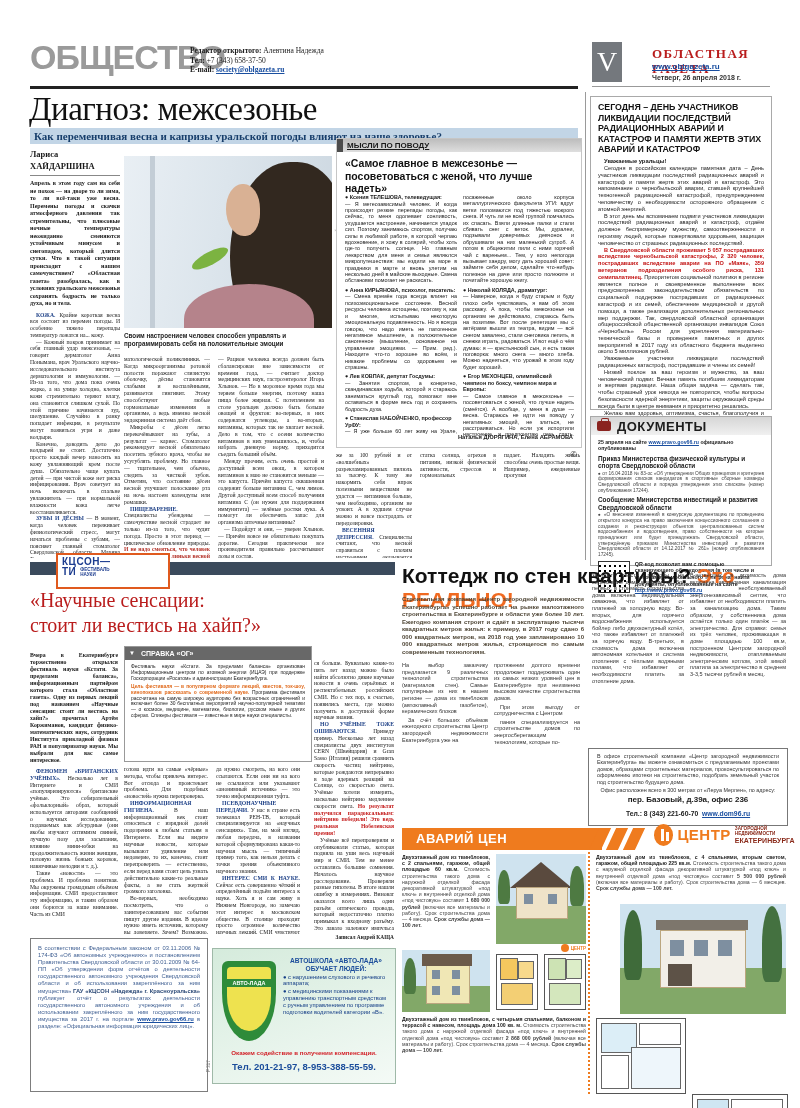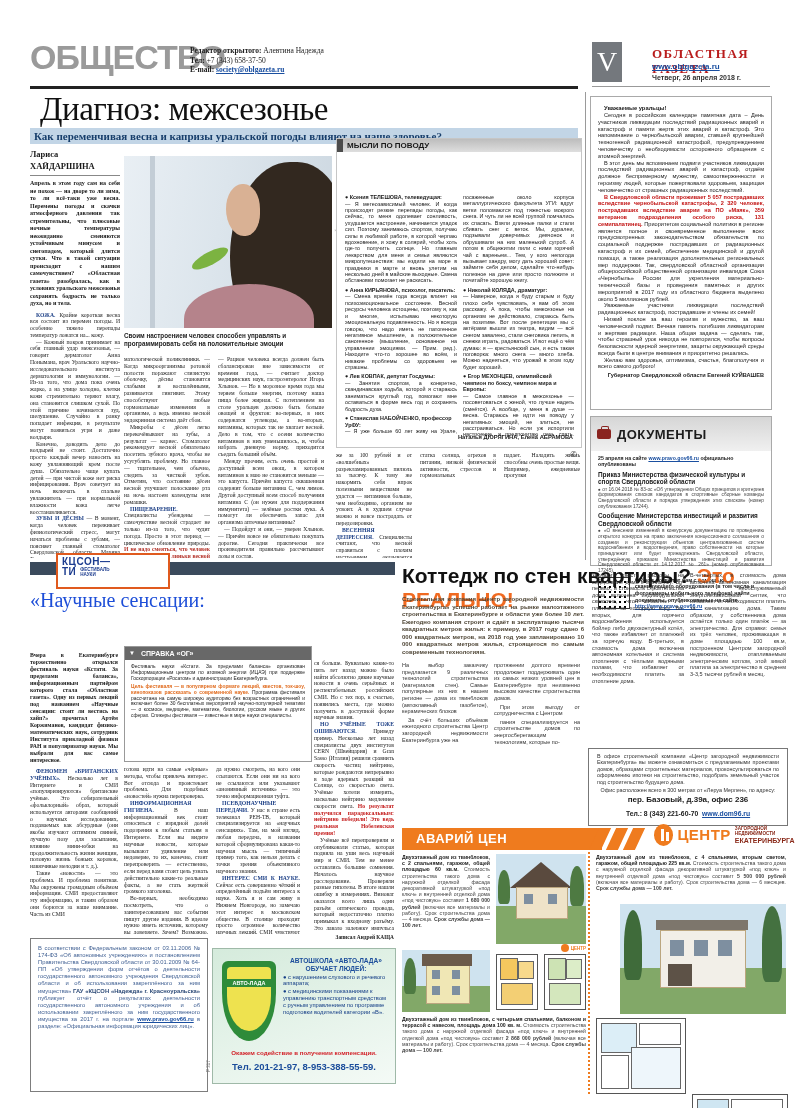--- a/index.html
+++ b/index.html
@@ -52,21 +52,21 @@
   .qr{width:30px;height:30px;background:
       repeating-linear-gradient(0deg,#000 0 2px,#fff 2px 5px),
       repeating-linear-gradient(90deg,#000 0 2px,#fff 2px 5px);
       background-blend-mode:screen;border:1px solid #333;}
   .qrtext{font:700 5.4px/6.6px "Liberation Sans",sans-serif;color:#222;}
   
   .bluebar{background:#3b4a5c;}
   .kstati{border:2px solid #e05a1e;background:#fff;padding:2px 4px;}
   .kst-big{font:700 10px/9.5px "Liberation Sans",sans-serif;color:#1c3c8f;letter-spacing:0.5px;}
   .kst-small{font:700 4.6px/5px "Liberation Sans",sans-serif;color:#1c3c8f;}
-  .hl-sci{font:400 20px/25px "Liberation Serif",serif;color:#1d4ed8;}
+  .hl-sci{font:400 20px/25px "Liberation Serif",serif;color:#b91c1c;}
   .sci-lead{font-weight:700;font-size:5.8px;line-height:7px;text-indent:0;}
   .sprbox{border:1px solid #999;background:#fff;}
   .sprbar{background:#686868;color:#fff;font:700 7px/13px "Liberation Sans",sans-serif;padding-left:16px;position:relative;}
   .sprbar .tri{position:absolute;left:4px;top:3px;font-size:6px;line-height:7px;color:#fff;}
   .sprp{font:4.9px/5.9px "Liberation Sans",sans-serif;margin:0 0 2px;text-align:justify;color:#222;}
   .orangetxt{color:#e06a1c;font-weight:700;}
   .redtxt{color:#c41d1d;font-weight:700;}
   .scisign{font:700 5.4px/6.6px "Liberation Serif",serif;text-align:right;}
   
   .legalbox{border:1px solid #7d7d7d;}
@@ -133,21 +133,21 @@
   <div class="ed-line"><b>E-mail:</b> <span class="lnk">society@oblgazeta.ru</span></div>
 </div>
 <div class="abs rule" style="left:30px;top:86px;width:548px;height:3px;"></div>
 <div class="abs vbox" style="left:592px;top:42px;width:30px;height:40px;"><span>V</span></div>
 <div class="abs masthead" style="left:652px;top:46px;">ОБЛАСТНАЯ ГАЗЕТА</div>
 <div class="abs lnk sans" style="left:652px;top:62px;font-size:8px;">www.oblgazeta.ru</div>
 <div class="abs sans" style="left:652px;top:73px;font:700 7px/9px 'Liberation Sans',sans-serif;color:#333;">Четверг, 26 апреля 2018 г.</div>
 <div class="abs" style="left:592px;top:86px;width:178px;height:1px;background:#999;"></div>
 <div class="abs vrule" style="left:585px;top:92px;width:1px;height:468px;"></div>
 
-<div class="abs hl-main" style="left:40px;top:92px;">Диагноз: межсезонье</div>
+<div class="abs hl-main" style="left:29px;top:92px;">Диагноз: межсезонье</div>
 <div class="abs subhead" style="left:30px;top:128px;width:544px;height:16px;">Как переменчивая весна и капризы уральской погоды влияют на наше здоровье?</div>
 
 <div class="abs clip" style="left:30px;top:148px;width:90px;height:410px;">
   <div class="author">Лариса ХАЙДАРШИНА</div>
   <p class="bp lede jt">Апрель в этом году сам на себя не похож — на дворе то ли зима, то ли всё-таки уже весна. Перемены погоды и скачки атмосферного давления так стремительны, что плюсовые ночные температуры неожиданно сменяются устойчивым минусом и снегопадом, который длится сутки. Что в такой ситуации происходит с нашим самочувствием? «Областная газета» разобралась, как в условиях уральского межсезонья сохранять бодрость не только духа, но и тела.</p>
   <p class="bp jt" style="margin-top:4px;"><span class="kw">КОЖА.</span><span> Крайне короткая весна вся состоит из перемен погоды. И особенно тяжело перепады температур ложатся на... кожу.</span></p>
   <p class="bp jt">— Кожный покров принимает на себя главный удар межсезонья, — говорит дерматолог Анна Понымана, врач Уральского научно-исследовательского института дерматологии и иммунологии. — Из-за того, что дома пока очень жарко, а на улице холодно, клетки кожи стремительно теряют влагу, она становится слишком сухой. По этой причине начинается зуд, шелушение. Случайно в ранку попадает инфекция, в результате могут появиться угри и даже волдыри.</p>
   <p class="bp jt">Конечно, доводить дело до волдырей не стоит. Достаточно просто каждый вечер наносить на кожу увлажняющий крем после душа. Обязательно чаще купать детей — при чистой коже нет риска инфицирования. Врач советует на ночь включать в спальне увлажнитель — при нормальной влажности кожа легче восстанавливается.</p>
   <p class="bp jt"><span class="kw">ЗУБЫ И ДЁСНЫ</span><span> — В момент, когда человек переживает физиологический стресс, могут начаться проблемы с зубами, — поясняет главный стоматолог Свердловской области Марина Харитонова, главный врач Свердловской областной сто-</span></p>
 </div>
@@ -169,21 +169,22 @@
 
 </div>
 
 <div class="abs clip" style="left:218px;top:356px;width:106px;height:202px;">
   <p class="bp noind jt">— Рацион человека всегда должен быть сбалансирован вне зависимости от времени года, — считает доктор медицинских наук, гастроэнтеролог Игорь Хлынов. — Но в морозное время года мы теряем больше энергии, поэтому наша пища более жирная. С потеплением на столе уральцев должно быть больше овощей и фруктов: во-первых, в них содержатся углеводы, а во-вторых, витамины, которых так не хватает весной. Дело в том, что с осени количество витаминов в них уменьшилось, и, чтобы набрать дневную норму, приходится съедать больший объём.</p>
   <p class="bp jt">Между прочим, есть очень простой и доступный всем овощ, в котором витаминов к маю не становится меньше — это капуста. Причём капуста сквашенная содержит больше витамина С, чем лимон. Другой доступный всем способ получения витамина С (он нужен для поддержания иммунитета) — зелёные ростки лука. А помогут ли обеспечить запас для организма аптечные витамины?</p>
   <p class="bp jt">— Подойдут и они, — уверен Хлынов. — Причём вовсе не обязательно покупать дорогие. Сегодня практически все производители правильно рассчитывают дозы и состав.</p>
 </div>
 
 <div class="abs opbox" style="left:336px;top:138px;width:244px;height:308px;">
-  <div class="graybar" style="height:13px;">МЫСЛИ ПО ПОВОДУ</div>
+  <div class="graybar" style="height:13px;text-decoration:underline;">МЫСЛИ ПО ПОВОДУ</div>
+  <div class="optitle" style="padding:5px 8px 2px;">«Самое главное в межсезонье — посоветоваться с женой, что лучше надеть»</div>
   <div class="abs clip" style="left:8px;top:52px;width:112px;height:246px;">
     <p class="qn">● Ксения ТЕЛЕШОВА, телеведущая:</p>
     <p class="qt">— Я метеозависимый человек. И когда происходят резкие перепады погоды, как сейчас, то меня одолевает сонливость, ухудшается настроение, начинается упадок сил. Поэтому занимаюсь спортом, получаю силы в любимой работе, в которой черпаю вдохновение, и хожу в солярий, чтобы хоть где-то получить солнце. Но главным лекарством для меня и семьи являются микропутешествия: мы ездили на море в праздники в марте и вновь улетим на несколько дней в майские выходные. Смена обстановки помогает не раскисать.</p>
     <p class="qn">● Анна КИРЬЯНОВА, психолог, писатель:</p>
     <p class="qt">— Смена времён года всегда влияет на психоэмоциональное состояние. Весной ресурсы человека истощены, поэтому я, как и многие, испытываю некоторую эмоциональную подавленность. Но я всегда говорю, что надо иметь не патогенное негативное мышление, а положительное саногенное (мышление, основанное на управлении эмоциями. — Прим. ред.). Находите что-то хорошее во всём, и никакие проблемы со здоровьем не страшны.</p>
     <p class="qn">● Лев КОВПАК, депутат Госдумы:</p>
     <p class="qt">— Занятия спортом, а конкретно, скандинавская ходьба, которой я стараюсь заниматься круглый год, помогают мне оставаться в форме весь год и сохранять бодрость духа.</p>
     <p class="qn">● Станислав НАБОЙЧЕНКО, профессор УрФУ:</p>
     <p class="qt">— Я уже больше 60 лет живу на Урале, поэтому перепадами погоды меня не испугаешь. Помню, в 1962 году сильный снегопад был 6 июня. Мы, студенты, тогда очень испугались за молодые деревья,</p>
   </div>
@@ -205,33 +206,34 @@
 </div>
 <div class="abs clip" style="left:420px;top:452px;width:76px;height:106px;">
   <p class="bp noind jt">статка солнца, огрехов в питании, низкой физической активности, стрессов и гормональных</p>
 </div>
 <div class="abs clip" style="left:504px;top:452px;width:76px;height:106px;">
   <p class="bp noind jt">падает. Наладить жизнь способны очень простые вещи. Например, ежедневные прогулки</p>
 </div>
 
 <div class="abs tbox" style="left:590px;top:96px;width:180px;height:312px;">
   <div style="padding:5px 7px;">
+    <div class="ttitle">СЕГОДНЯ – ДЕНЬ УЧАСТНИКОВ ЛИКВИДАЦИИ ПОСЛЕДСТВИЙ РАДИАЦИОННЫХ АВАРИЙ И КАТАСТРОФ И ПАМЯТИ ЖЕРТВ ЭТИХ АВАРИЙ И КАТАСТРОФ</div>
     <p class="tsal">Уважаемые уральцы!</p>
     <p class="tp">Сегодня в российском календаре памятная дата – День участников ликвидации последствий радиационных аварий и катастроф и памяти жертв этих аварий и катастроф. Это напоминание о чернобыльской аварии, ставшей крупнейшей техногенной радиационной катастрофой, предупреждением человечеству о необходимости осторожного обращения с атомной энергией.</p>
     <p class="tp">В этот день мы вспоминаем подвиги участников ликвидации последствий радиационных аварий и катастроф, отдаём должное беспримерному мужеству, самоотверженности и героизму людей, которые пожертвовали здоровьем, защищая человечество от страшных радиационных последствий.</p>
     <p class="tp"><span class="tp red" style="text-indent:0;">В Свердловской области проживает 5 057 пострадавших вследствие чернобыльской катастрофы, 2 320 человек, пострадавших вследствие аварии на ПО «Маяк», 359 ветеранов подразделения особого риска, 131 семипалатинец.</span><span> Приоритетом социальной политики в регионе является полное и своевременное выполнение всех предусмотренных законодательством обязательств по социальной поддержке пострадавших от радиационных катастроф и их семей, обеспечение медицинской и другой помощи, а также реализация дополнительных региональных мер поддержки. Так, свердловской областной организации общероссийской общественной организации инвалидов Союз «Чернобыль» России для укрепления материально-технической базы и проведения памятных и других мероприятий в 2017 году из областного бюджета выделено около 5 миллионов рублей.</span></p>
     <p class="tp">Уважаемые участники ликвидации последствий радиационных катастроф, пострадавшие и члены их семей!</p>
     <p class="tp">Низкий поклон за ваш героизм и мужество, за ваш человеческий подвиг. Вечная память погибшим ликвидаторам и жертвам радиации. Наша общая задача — сделать так, чтобы страшный урок никогда не повторился, чтобы вопросы безопасности ядерной энергетики, защиты окружающей среды всегда были в центре внимания и приоритетно решались.</p>
     <p class="tp">Желаю вам здоровья, оптимизма, счастья, благополучия и всего самого доброго!</p>
     <div class="tsign">Губернатор Свердловской области Евгений КУЙВАШЕВ</div>
   </div>
 </div>
 
 <div class="abs tbox" style="left:590px;top:416px;width:180px;height:148px;">
-  <div class="docbar" style="height:34px;">
+  <div class="docbar" style="height:18px;">
     <span class="briefcase"></span>
     <span class="doctitle">ДОКУМЕНТЫ</span>
   </div>
   <div style="padding:4px 7px;">
     <div class="docintro"><span>25 апреля на сайте </span><span class="lnk">www.pravo.gov66.ru</span><span> официально опубликованы</span></div>
     <div class="docit">Приказ Министерства физической культуры и спорта Свердловской области</div>
     <p class="docb">● от 16.04.2018 № 83-ос «Об утверждении Общих принципов и критериев формирования списков кандидатов в спортивные сборные команды Свердловской области и порядка утверждения этих списков» (номер опубликования 17244).</p>
     <div class="docit">Сообщение Министерства инвестиций и развития Свердловской области</div>
     <p class="docb">● «О внесении изменений в конкурсную документацию по проведению открытого конкурса на право заключения концессионного соглашения о создании и реконструкции объектов централизованных систем водоснабжения и водоотведения, право собственности на которые принадлежит или будет принадлежать Свердловской области, утверждённую приказом Министерства инвестиций и развития Свердловской области от 14.12.2017 № 261» (номер опубликования 17245).</p>
     <div style="display:flex;gap:5px;margin-top:3px;align-items:flex-start;">
@@ -247,20 +249,21 @@
   <div style="display:flex;gap:4px;align-items:flex-end;">
     <span class="kst-big">ТИ</span>
     <span style="display:inline-block;">
       <span class="kst-small" style="display:block;">ФЕСТИВАЛЬ</span>
       <span class="kst-small" style="display:block;">НАУКИ</span>
     </span>
   </div>
 </div>
 <div class="abs hl-sci" style="left:30px;top:588px;width:370px;">
   <div>«Научные сенсации:</div>
+  <div>стоит ли вестись на хайп?»</div>
 </div>
 
 <div class="abs clip" style="left:30px;top:652px;width:88px;height:282px;">
   <p class="bp sci-lead jt">Вчера в Екатеринбурге торжественно открылся фестиваль науки «Кстати. За пределами баланса», информационным партнёром которого стала «Областная газета». Одну из первых лекций под названием «Научные сенсации: стоит ли вестись на хайп?» прочитал Артём Коржиманов, кандидат физико-математических наук, сотрудник Института прикладной физики РАН и популяризатор науки. Мы выбрали для вас самое интересное.</p>
   <p class="bp jt" style="margin-top:4px;"><span class="kw">ФЕНОМЕН «БРИТАНСКИХ УЧЁНЫХ».</span><span> Несколько лет в Интернете и СМИ «популяризируются» британские учёные. Это собирательный «фольклорный» образ, который используется авторами сообщений о научных исследованиях, подаваемых как абсурдные (они якобы изучают оптимизм свиней, лучшую позу для засыпания, влияние мини-юбки на продолжительность жизни женщин, половую жизнь божьих коровок, навязчивые мелодии и т. д.).</span></p>
   <p class="bp jt">Такие «новости» — это проблема. И проблема понятная. Мы окружены громадным объёмом информации. СМИ предоставляют эту информацию, и таким образом они борются за наше внимание. Часть из СМИ</p>
 </div>
 
 <div class="abs sprbox" style="left:124px;top:646px;width:186px;height:114px;">
   <div class="sprbar" style="height:13px;"><span class="tri">▼</span><span>СПРАВКА «ОГ»</span></div>

